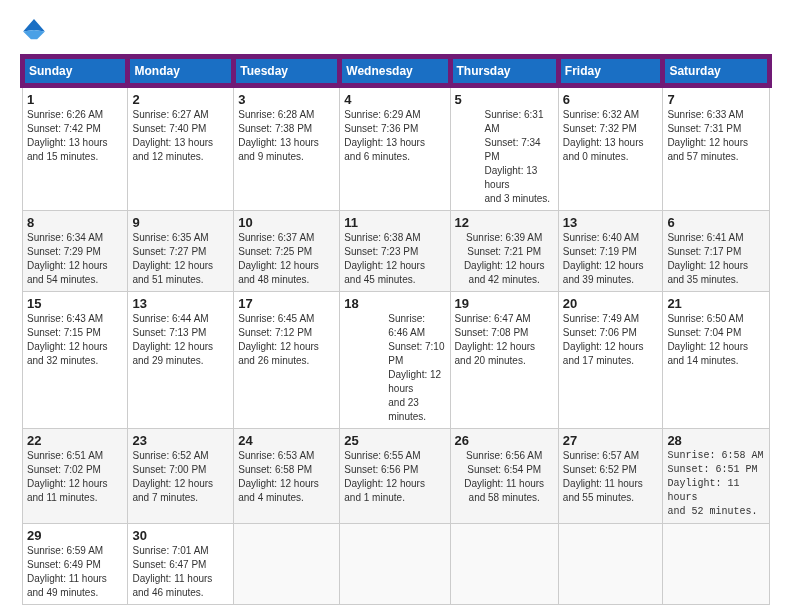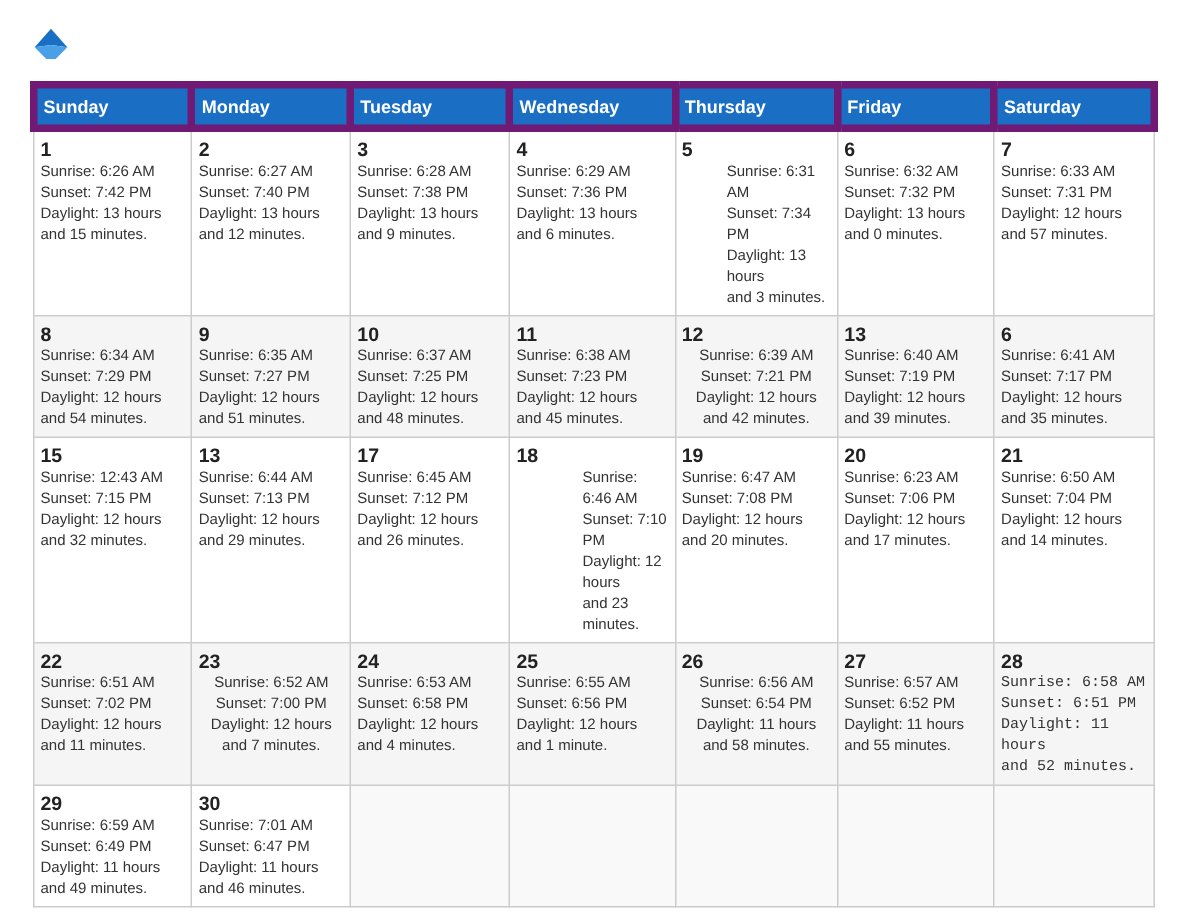--- a/index.html
+++ b/index.html
@@ -224,21 +224,21 @@
             <span class="day-number">6</span>
             <div class="day-info" style="white-space: pre-line;">Sunrise: 6:41 AM
 Sunset: 7:17 PM
 Daylight: 12 hours
 and 35 minutes.</div>
           </td>
         </tr>
         <tr>
           <td>
             <span class="day-number">15</span>
-            <div class="day-info" style="white-space: pre-line;">Sunrise: 12:43 AM
+            <div class="day-info" style="white-space: pre-line;">Sunrise: 6:43 AM
 Sunset: 7:15 PM
 Daylight: 12 hours
 and 32 minutes.</div>
           </td>
           <td>
             <span class="day-number">13</span>
             <div class="day-info" style="white-space: pre-line;">Sunrise: 6:44 AM
 Sunset: 7:13 PM
 Daylight: 12 hours
 and 29 minutes.</div>
@@ -259,21 +259,21 @@
           </td>
           <td>
             <span class="day-number">19</span>
             <div class="day-info" style="white-space: pre-line;">Sunrise: 6:47 AM
 Sunset: 7:08 PM
 Daylight: 12 hours
 and 20 minutes.</div>
           </td>
           <td>
             <span class="day-number">20</span>
-            <div class="day-info" style="white-space: pre-line;">Sunrise: 6:23 AM
+            <div class="day-info" style="white-space: pre-line;">Sunrise: 7:49 AM
 Sunset: 7:06 PM
 Daylight: 12 hours
 and 17 minutes.</div>
           </td>
           <td>
             <span class="day-number">21</span>
             <div class="day-info" style="white-space: pre-line;">Sunrise: 6:50 AM
 Sunset: 7:04 PM
 Daylight: 12 hours
 and 14 minutes.</div>
@@ -282,21 +282,21 @@
         <tr>
           <td>
             <span class="day-number">22</span>
             <div class="day-info" style="white-space: pre-line;">Sunrise: 6:51 AM
 Sunset: 7:02 PM
 Daylight: 12 hours
 and 11 minutes.</div>
           </td>
           <td>
             <span class="day-number">23</span>
-            <div class="day-info" style="white-space: pre-line; text-align: center;">Sunrise: 6:52 AM
+            <div class="day-info" style="white-space: pre-line;">Sunrise: 6:52 AM
 Sunset: 7:00 PM
 Daylight: 12 hours
 and 7 minutes.</div>
           </td>
           <td>
             <span class="day-number">24</span>
             <div class="day-info" style="white-space: pre-line;">Sunrise: 6:53 AM
 Sunset: 6:58 PM
 Daylight: 12 hours
 and 4 minutes.</div>

